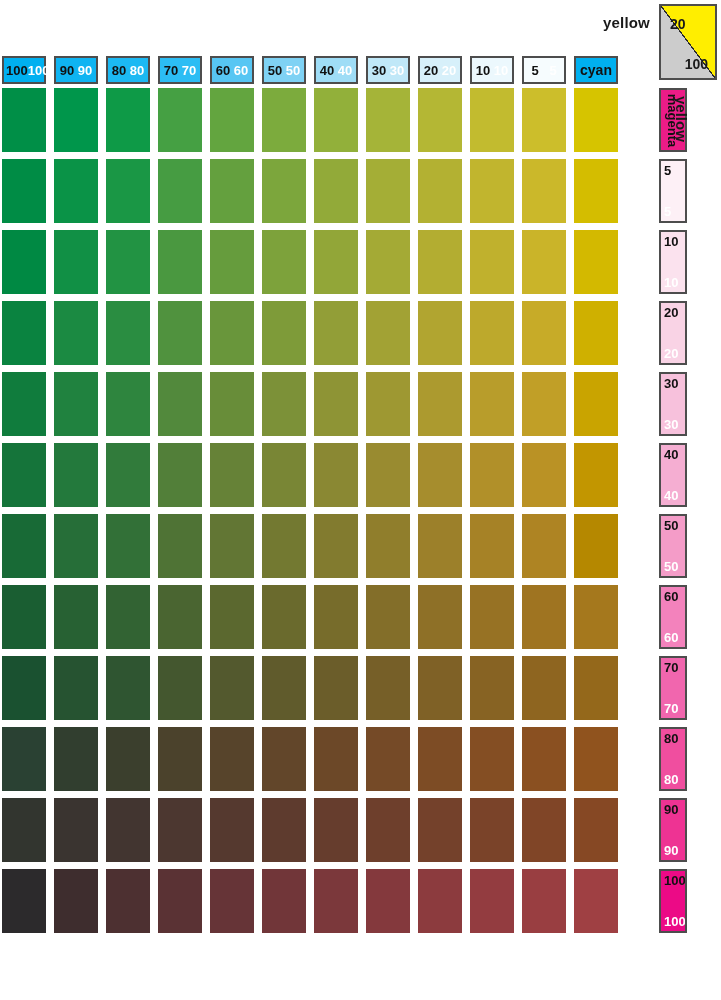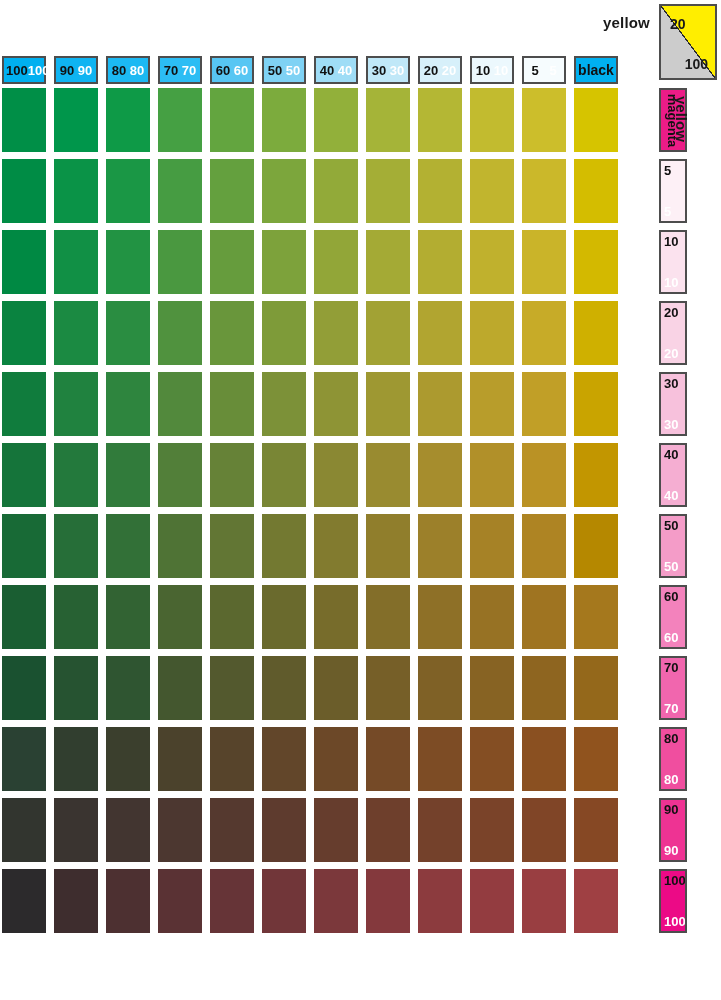--- a/index.html
+++ b/index.html
@@ -228,21 +228,21 @@
     </div>
     <div class="cyan-cell" style="left: 470px; background: rgb(236, 248, 253);">
       <span class="lbl-dark">10</span>
       <span class="lbl-light">10</span>
     </div>
     <div class="cyan-cell" style="left: 522px; background: rgb(246, 252, 254);">
       <span class="lbl-dark">5</span>
       <span class="lbl-light">5</span>
     </div>
     <div class="cyan-cell solid" style="left: 574px; background: rgb(0, 176, 240);">
-      <span class="lbl-dark">black</span>
+      <span class="lbl-dark">cyan</span>
     </div>
   </div>
 
 <div id="magenta-column">
     <div class="magenta-cell solid" style="top: 0px; background: rgb(236, 28, 135);">
       <span class="m-word">magenta</span>
     </div>
     <div class="magenta-cell" style="top: 71px; background: rgb(253, 240, 246);">
       <span class="m-top">5</span>
       <span class="m-bot">5</span>

